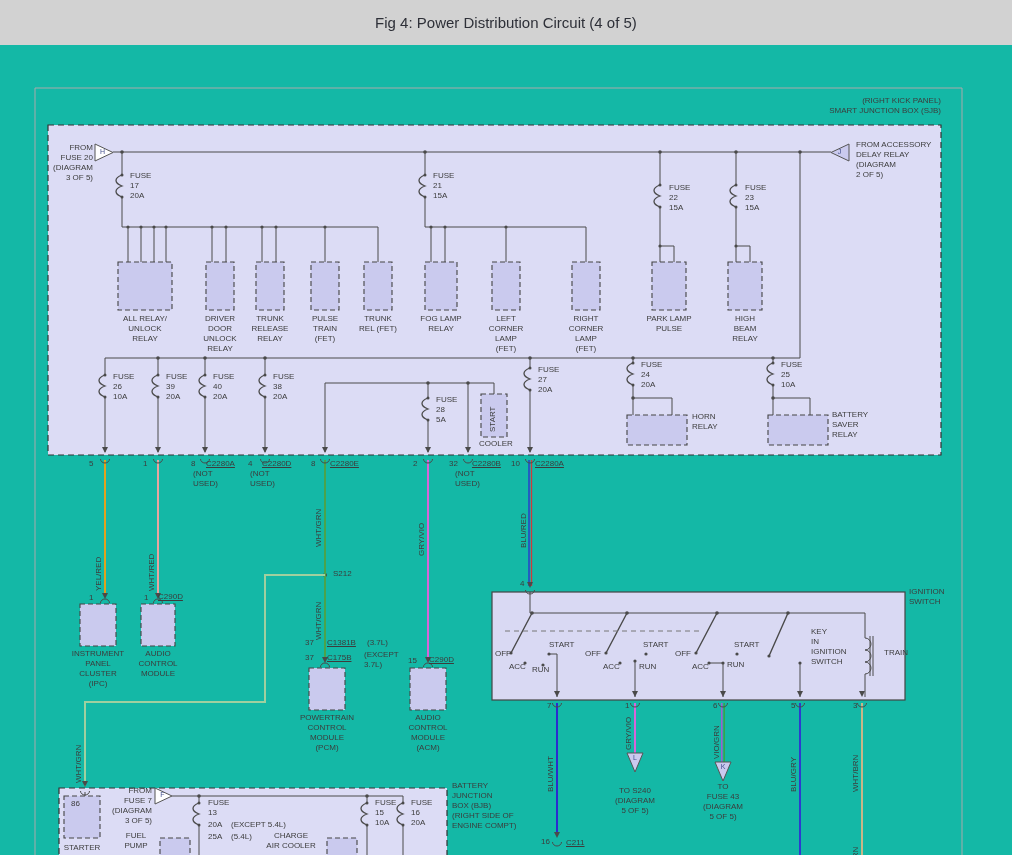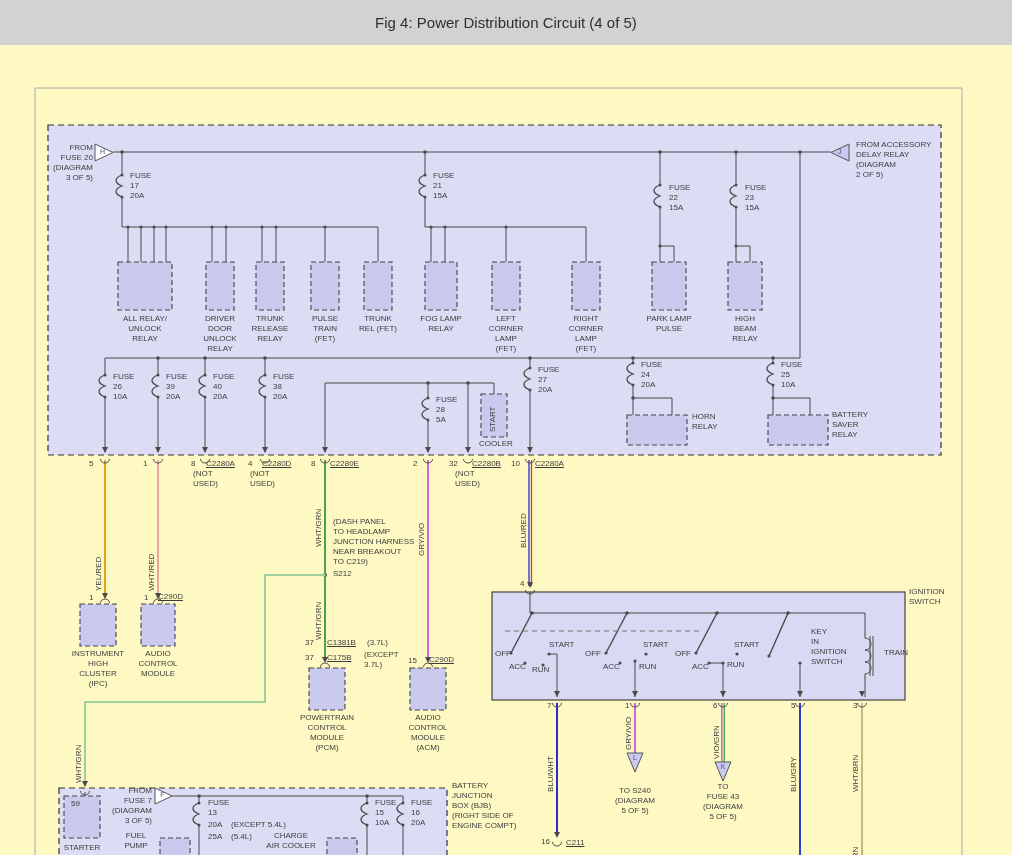--- a/index.html
+++ b/index.html
@@ -1,16 +1,16 @@
 <!DOCTYPE html>
 <html><head>
 <meta charset="utf-8">
 <style>
   html,body{margin:0;padding:0;background:#ffffff;}
-  #screen{position:relative;width:1012px;height:855px;overflow:hidden;background:#fef9c3;}
+  #screen{position:relative;width:1012px;height:855px;overflow:hidden;background:#14b8a6;}
   .titlebar{position:absolute;left:0;top:0;width:1012px;height:45px;background:#d2d2d2;
     display:flex;align-items:center;justify-content:center;
     font:15px "Liberation Sans",sans-serif;color:#2e3038;}
   .lbl{position:absolute;font:8px/1.25 "Liberation Sans",sans-serif;color:#3c3c3c;white-space:pre-line;}
   .c{text-align:center}
   .r{text-align:right}
   .ul{text-decoration:underline}
   .rot{transform-origin:0 0;transform:rotate(-90deg);white-space:nowrap;}
   .tl{font:7px "Liberation Sans",sans-serif;color:#44508f;text-align:center;}
   svg{position:absolute;left:0;top:0;}
@@ -249,20 +249,22 @@
 
     <g stroke="#555" stroke-width="1">
       <polygon points="95,144 95,161 113,152.5" fill="#ffffff"></polygon>
       <polygon points="849,144 849,161 831,152.5" fill="#cacaee"></polygon>
       <polygon points="155,788 155,804 172,796" fill="#ffffff"></polygon>
       <polygon points="627,753 643,753 635,772" fill="#cacaee"></polygon>
       <polygon points="715,762 731,762 723,781" fill="#cacaee"></polygon>
     </g>
   </svg>
 
+  <div class="lbl r" style="left:716px;top:96px;width:225px">(RIGHT KICK PANEL)
+SMART JUNCTION BOX (SJB)</div>
 
   <div class="lbl r" style="left:44px;top:143px;width:49px">FROM
 FUSE 20
 (DIAGRAM
 3 OF 5)</div>
   <div class="lbl tl" style="left:96px;top:148px;width:13px;position:absolute">H</div>
   <div class="lbl" style="left:856px;top:140px">FROM ACCESSORY
 DELAY RELAY
 (DIAGRAM
 2 OF 5)</div>
@@ -372,30 +374,25 @@
   <div class="lbl rot" style="left:417px;top:556px">GRY/VIO</div>
   <div class="lbl rot" style="left:519px;top:548px">BLU/RED</div>
   <div class="lbl rot" style="left:74px;top:783px">WHT/GRN</div>
   <div class="lbl rot" style="left:546px;top:792px">BLU/WHT</div>
   <div class="lbl rot" style="left:624px;top:750px">GRY/VIO</div>
   <div class="lbl rot" style="left:712px;top:759px">VIO/GRN</div>
   <div class="lbl rot" style="left:789px;top:792px">BLU/GRY</div>
   <div class="lbl rot" style="left:851px;top:792px">WHT/BRN</div>
   <div class="lbl rot" style="left:851px;top:884px">WHT/BRN</div>
 
-  <div class="lbl" style="left:333px;top:517px">(DASH PANEL
-TO HEADLAMP
-JUNCTION HARNESS
-NEAR BREAKOUT
-TO C219)</div>
   <div class="lbl" style="left:333px;top:569px">S212</div>
 
   <div class="lbl" style="left:89px;top:593px">1</div>
   <div class="lbl c" style="left:63px;top:649px;width:70px">INSTRUMENT
-HIGH
+PANEL
 CLUSTER
 (IPC)</div>
   <div class="lbl" style="left:144px;top:593px">1</div>
   <div class="lbl ul" style="left:158px;top:592px">C290D</div>
   <div class="lbl c" style="left:127px;top:649px;width:62px">AUDIO
 CONTROL
 MODULE</div>
 
   <div class="lbl" style="left:305px;top:638px">37</div>
   <div class="lbl ul" style="left:327px;top:638px">C1381B</div>
@@ -460,21 +457,21 @@
   <div class="lbl" style="left:452px;top:781px">BATTERY
 JUNCTION
 BOX (BJB)
 (RIGHT SIDE OF
 ENGINE COMPT)</div>
   <div class="lbl r" style="left:101px;top:786px;width:51px">FROM
 FUSE 7
 (DIAGRAM
 3 OF 5)</div>
   <div class="lbl tl" style="left:156px;top:791px;width:13px;position:absolute">F</div>
-  <div class="lbl" style="left:71px;top:799px">59</div>
+  <div class="lbl" style="left:71px;top:799px">86</div>
   <div class="lbl c" style="left:57px;top:843px;width:50px">STARTER</div>
   <div class="lbl" style="left:208px;top:798px">FUSE
 13</div>
   <div class="lbl" style="left:208px;top:820px">20A</div>
   <div class="lbl" style="left:231px;top:820px">(EXCEPT 5.4L)</div>
   <div class="lbl" style="left:208px;top:832px">25A</div>
   <div class="lbl" style="left:231px;top:832px">(5.4L)</div>
   <div class="lbl" style="left:375px;top:798px">FUSE
 15
 10A</div>

